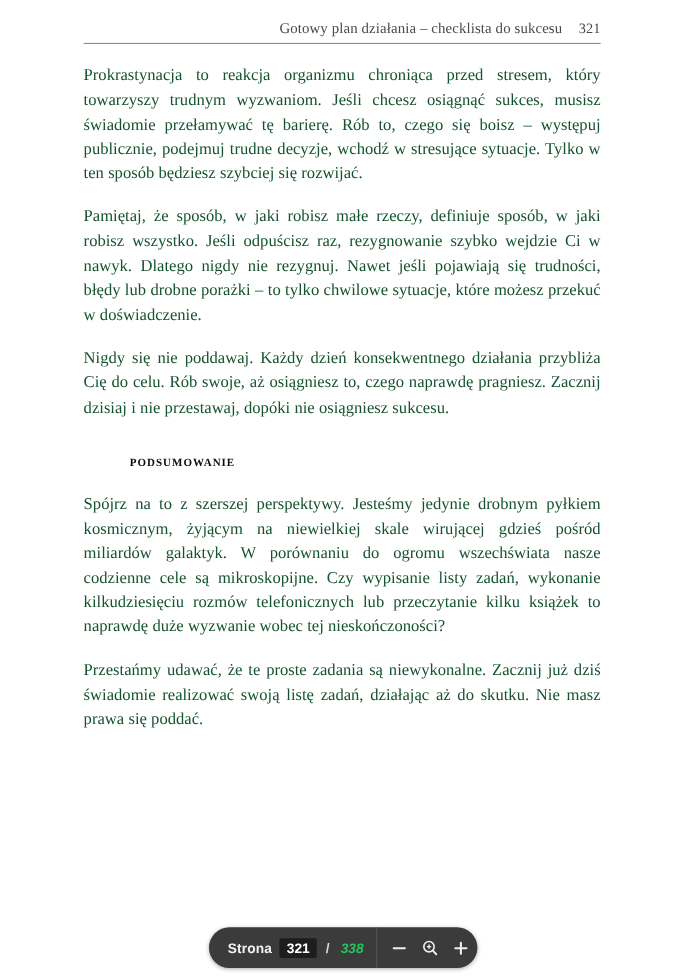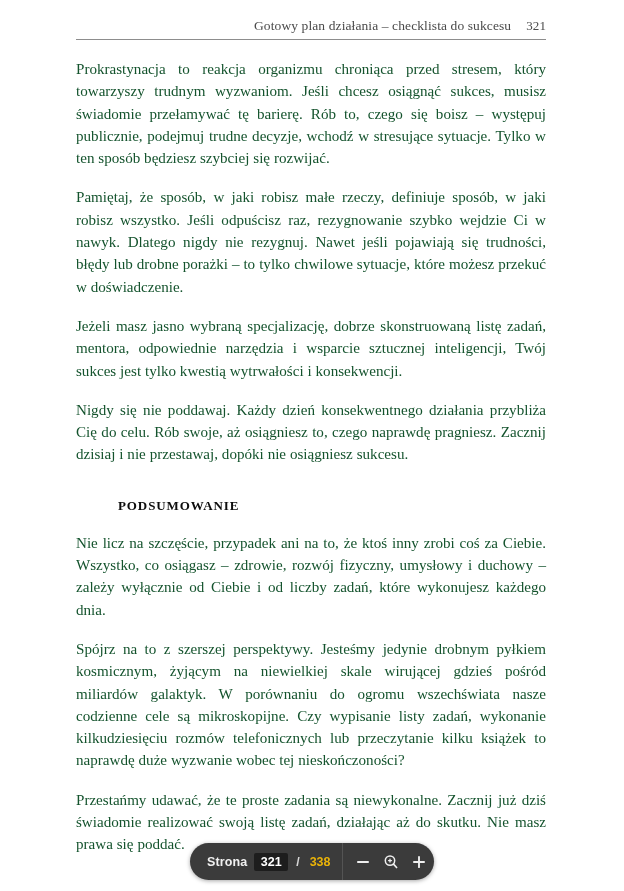--- a/index.html
+++ b/index.html
@@ -63,21 +63,21 @@
     color: #14532d;
     text-align: justify;
     text-justify: inter-word;
     margin: 0 0 17px 0;
     hyphens: manual;
     word-spacing: 0.1px;
   }
   .para:last-of-type { margin-bottom: 12px; }
 
   .section-head {
-    font-size: 13px;
+    font-size: 10px;
     font-weight: bold;
     letter-spacing: 0.9px;
     color: #0d0d0d;
     margin: 30px 0 16px 42px;
     line-height: 20px;
   }
 
   
   .toolbar {
     position: absolute;
@@ -121,24 +121,25 @@
     font-family: "Liberation Sans", sans-serif;
     display: inline-block;
   }
   .tb-sep-slash {
     color: #d8d8d8;
     font-size: 12.5px;
     font-weight: bold;
     padding: 0 1px;
   }
   .tb-total {
-    color: #eab308;
+    color: #22c55e;
     font-size: 12.5px;
     font-weight: bold;
     padding-left: 2px;
+    font-style: italic;
   }
   .tb-divider {
     width: 1px;
     height: 37px;
     background: #545454;
     flex: 0 0 auto;
   }
   .tb-actions {
     display: flex;
     align-items: center;
@@ -168,26 +169,24 @@
   <div class="content">
 
     <div class="runhead">
       <span class="runhead-title">Gotowy plan działania – checklista do sukcesu</span>
       <span class="runhead-folio">321</span>
     </div>
     <div class="rule"></div>
 
     <p class="para">Prokrastynacja to reakcja organizmu chroniąca przed stresem, który towarzyszy trudnym wyzwaniom. Jeśli chcesz osiągnąć sukces, musisz świadomie przełamywać tę barierę. Rób to, czego się boisz – występuj publicznie, podejmuj trudne decyzje, wchodź w stresujące sytuacje. Tylko w ten sposób będziesz szybciej się rozwijać.</p>
     <p class="para">Pamiętaj, że sposób, w jaki robisz małe rzeczy, definiuje sposób, w jaki robisz wszystko. Jeśli odpuścisz raz, rezygnowanie szybko wejdzie Ci w nawyk. Dlatego nigdy nie rezygnuj. Nawet jeśli pojawiają się trudności, błędy lub drobne porażki – to tylko chwilowe sytuacje, które możesz przekuć w doświadczenie.</p>
-    <p class="para">Jeżeli masz jasno wybraną specjalizację, dobrze skonstruowaną listę zadań, mentora, odpowiednie narzędzia i wsparcie sztucznej inteligencji, Twój sukces jest tylko kwestią wytrwałości i konsekwencji.</p>
     <p class="para">Nigdy się nie poddawaj. Każdy dzień konsekwentnego działania przybliża Cię do celu. Rób swoje, aż osiągniesz to, czego naprawdę pragniesz. Zacznij dzisiaj i nie przestawaj, dopóki nie osiągniesz sukcesu.</p>
 
     <h2 class="section-head">PODSUMOWANIE</h2>
 
-    <p class="para">Nie licz na szczęście, przypadek ani na to, że ktoś inny zrobi coś za Ciebie. Wszystko, co osiągasz – zdrowie, rozwój fizyczny, umysłowy i duchowy – zależy wyłącznie od Ciebie i od liczby zadań, które wykonujesz każdego dnia.</p>
     <p class="para">Spójrz na to z szerszej perspektywy. Jesteśmy jedynie drobnym pyłkiem kosmicznym, żyjącym na niewielkiej skale wirującej gdzieś pośród miliardów galaktyk. W porównaniu do ogromu wszechświata nasze codzienne cele są mikroskopijne. Czy wypisanie listy zadań, wykonanie kilkudziesięciu rozmów telefonicznych lub przeczytanie kilku książek to naprawdę duże wyzwanie wobec tej nieskończoności?</p>
     <p class="para">Przestańmy udawać, że te proste zadania są niewykonalne. Zacznij już dziś świadomie realizować swoją listę zadań, działając aż do skutku. Nie masz prawa się poddać.</p>
 
   </div>
 
   <div class="toolbar">
 
     <div class="tb-pages">
       <span class="tb-label">Strona</span>
       <span class="tb-pagebox">321</span>

